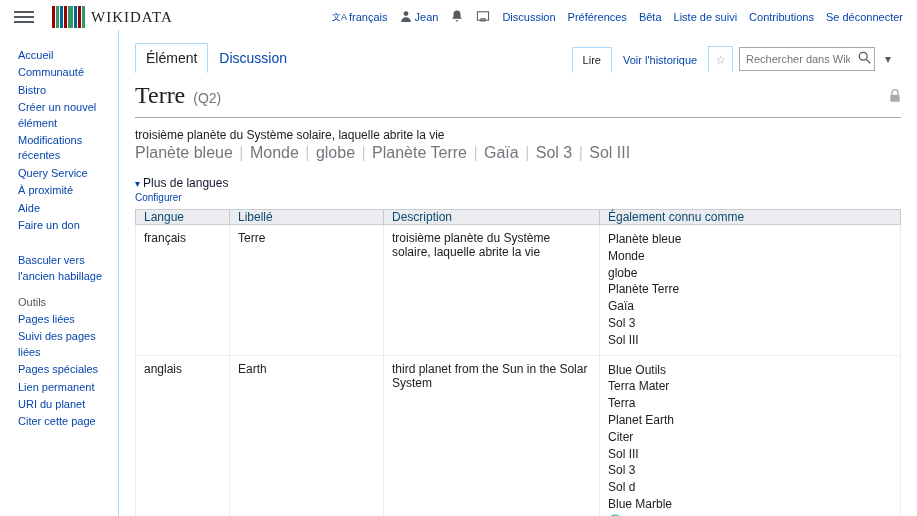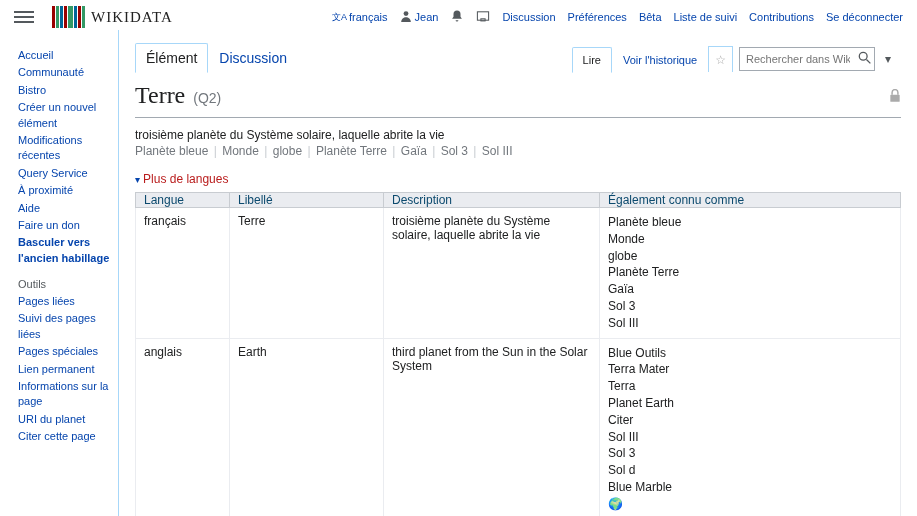--- a/index.html
+++ b/index.html
@@ -17,21 +17,21 @@
 .user-nav a { color: #0645ad; }
 .lang-sel { display: flex; align-items: center; color: #0645ad; }
 .icon-g { color: #54595d; font-size: 14px; }
 .user-info { display: flex; align-items: center; gap: 3px; color: #0645ad; }
 
 .layout { display: flex; }
 .sidebar { width: 118px; padding: 18px 8px 8px 18px; font-size: 11px; }
 .sidebar-section { margin-bottom: 12px; }
 .sidebar-section a { display: block; margin-bottom: 2px; line-height: 1.4; }
 .sidebar-heading { color: #54595d; font-weight: normal; font-size: 11px; margin-bottom: 4px; }
-.collapse-link { font-weight: bold; color: #0645ad; display: block; margin-top: 2px; margin-bottom: 2px; line-height: 1.3; }
+.collapse-link { font-weight: normal; color: #0645ad; display: block; margin-top: 20px; margin-bottom: 2px; line-height: 1.3; }
 
 .main { flex: 1; border-left: 1px solid #a7d7f9; padding: 0 16px 20px 16px; min-width: 0; }
 
 .page-tabs { display: flex; align-items: flex-end; margin-top: 12px; }
 .tabs-left { display: flex; }
 .tab { padding: 6px 10px; font-size: 14px; border: 1px solid transparent; position: relative; top: 1px; }
 .tab.active { border: 1px solid #a7d7f9; border-bottom: 1px solid #fff; background: #fff; border-radius: 2px 2px 0 0; color: #202122; }
 .tab.link { color: #0645ad; }
 .tabs-right { margin-left: auto; display: flex; align-items: center; gap: 0; }
 .star-box { padding: 0 6px; color: #aaa; cursor: pointer; border: 1px solid #a7d7f9; border-bottom: none; height: 26px; display: flex; align-items: center; }
@@ -39,25 +39,25 @@
 .search { width: 136px; height: 24px; border: 1px solid #a2a9b1; padding: 2px 24px 2px 6px; font-size: 11px; }
 .search-btn { position: absolute; right: 4px; top: 4px; color: #54595d; cursor: pointer; }
 .caret-more { padding: 0 10px; color: #54595d; cursor: pointer; }
 
 .title-row { display: flex; align-items: baseline; border-bottom: 1px solid #a2a9b1; padding: 10px 0 8px 0; margin-top: 0; }
 .title { font-family: Georgia, "Times New Roman", serif; font-size: 24px; font-weight: normal; }
 .qid { font-family: Arial, sans-serif; font-size: 14px; color: #72777d; margin-left: 8px; }
 .lock { margin-left: auto; color: #aaa; font-size: 14px; }
 
 .desc { margin-top: 10px; font-size: 12px; }
-.aliases { margin-top: 2px; font-size: 12px; color: #72777d; }
+.aliases { margin-top: 2px; font-size: 16px; color: #72777d; }
 .aliases .sep { color: #c8ccd1; margin: 0 2px; }
 
 .more-langs { margin-top: 14px; font-size: 12px; }
-.more-langs-toggle { color: #b91c1c; cursor: pointer; }
+.more-langs-toggle { color: #0f172a; cursor: pointer; }
 .more-langs-toggle::before { content: "▾"; color: #0645ad; font-size: 10px; margin-right: 3px; }
 .configure { display: block; font-size: 10px; color: #0645ad; margin-top: 2px; }
 
 .lang-table { width: 100%; border-collapse: collapse; margin-top: 6px; font-size: 12px; }
 .lang-table thead th { background: #eaecf0; text-align: left; font-weight: normal; padding: 0 8px; border: 1px solid #c8ccd1; color: #0c4a6e; }
 .lang-table tbody td { padding: 6px 8px; border: 1px solid #eaecf0; vertical-align: top; }
 .alias-list div { line-height: 1.4; }
 
 .col-lang { width: 94px; }
 .col-label { width: 154px; }
@@ -132,21 +132,20 @@
       <a>Aide</a>
       <a>Faire un don</a>
       <a class="collapse-link">Basculer vers l'ancien habillage</a>
     </div>
     <div class="sidebar-section">
       <div class="sidebar-heading">Outils</div>
       <a>Pages liées</a>
       <a>Suivi des pages liées</a>
       <a>Pages spéciales</a>
       <a>Lien permanent</a>
-      <a>Informations sur la page</a>
       <a>URI du planet</a>
       <a>Citer cette page</a>
     </div>
   </nav>
 
   <main class="main">
     <div class="page-tabs">
       <div class="tabs-left">
         <div class="tab active">Élément</div>
         <a class="tab link">Discussion</a>
@@ -177,20 +176,21 @@
             <path d="M5 10V6a5 5 0 0 1 10 0v4" fill="none" stroke="#aaa" stroke-width="2.5"></path>
           </svg>
       </span>
     </div>
 
     <div class="desc">troisième planète du Système solaire, laquelle abrite la vie</div>
     <div class="aliases" id="top-aliases"><span>Planète bleue</span><span class="sep"> | </span><span>Monde</span><span class="sep"> | </span><span>globe</span><span class="sep"> | </span><span>Planète Terre</span><span class="sep"> | </span><span>Gaïa</span><span class="sep"> | </span><span>Sol 3</span><span class="sep"> | </span><span>Sol III</span></div>
 
     <div class="more-langs">
       <span class="more-langs-toggle">Plus de langues</span>
+      <a class="configure">Configurer</a>
     </div>
 
     <table class="lang-table">
       <thead>
         <tr>
           <th class="col-lang">Langue</th>
           <th class="col-label">Libellé</th>
           <th class="col-desc">Description</th>
           <th>Également connu comme</th>
         </tr>

